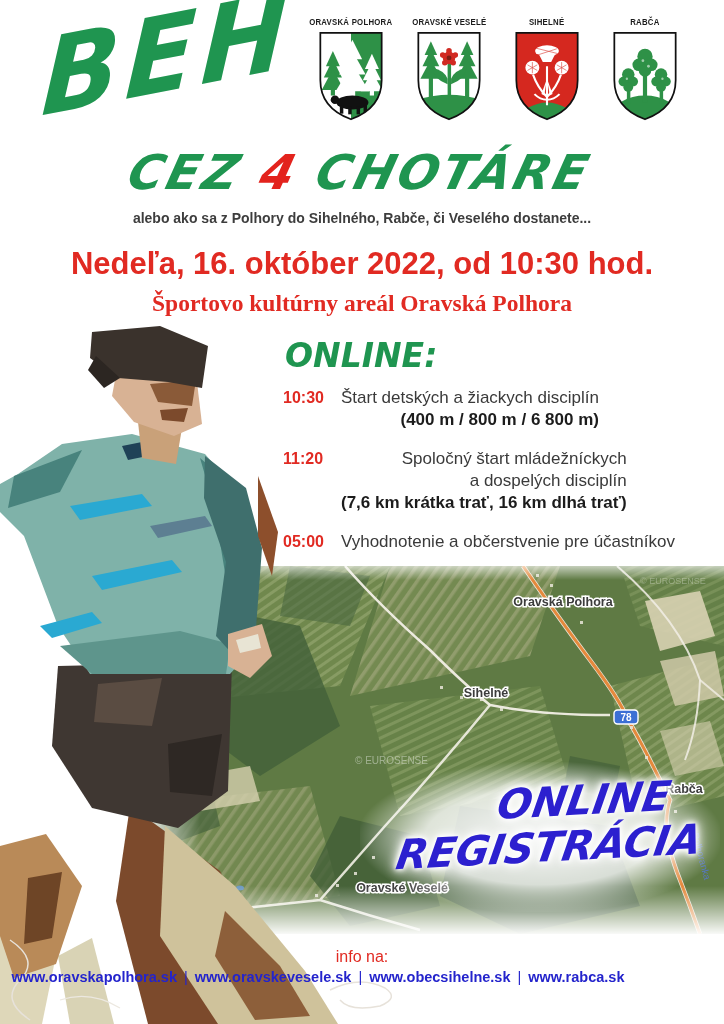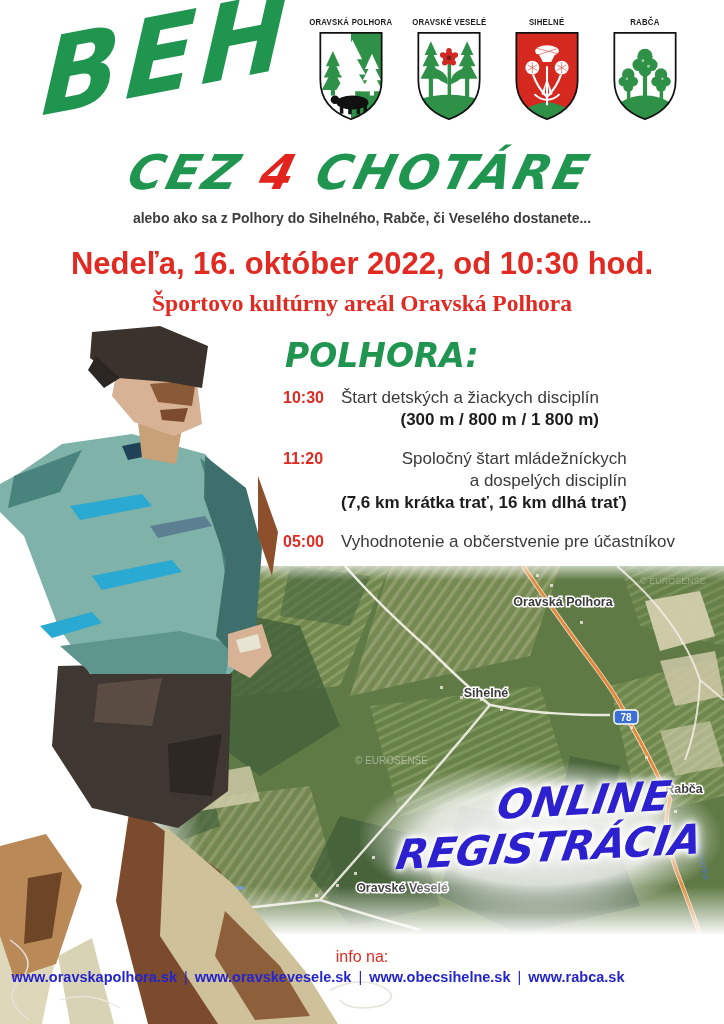--- a/index.html
+++ b/index.html
@@ -232,26 +232,26 @@
     </div>
   </div>
 
   <div class="abs script headline2"><span>CEZ </span><span class="num">4</span><span> CHOTÁRE</span></div>
 
   <div class="abs tagline">alebo ako sa z Polhory do Sihelného, Rabče, či Veselého dostanete...</div>
   <div class="abs dateline">Nedeľa, 16. október 2022, od 10:30 hod.</div>
   <div class="abs venueline">Športovo kultúrny areál Oravská Polhora</div>
 
   <div class="abs program">
-    <div class="script program-heading">POLHORA:</div>
+    <div class="script program-heading">ONLINE:</div>
     <div class="prog-item">
       <div class="prog-time">10:30</div>
       <div class="prog-text">
         <div>Štart detských a žiackych disciplín</div>
-        <div class="b">(300 m / 800 m / 1 800 m)</div>
+        <div class="b">(400 m / 800 m / 6 800 m)</div>
       </div>
     </div>
     <div class="prog-item">
       <div class="prog-time">11:20</div>
       <div class="prog-text">
         <div>Spoločný štart mládežníckych</div>
         <div>a dospelých disciplín</div>
         <div class="b">(7,6 km krátka trať, 16 km dlhá trať)</div>
       </div>
     </div>

